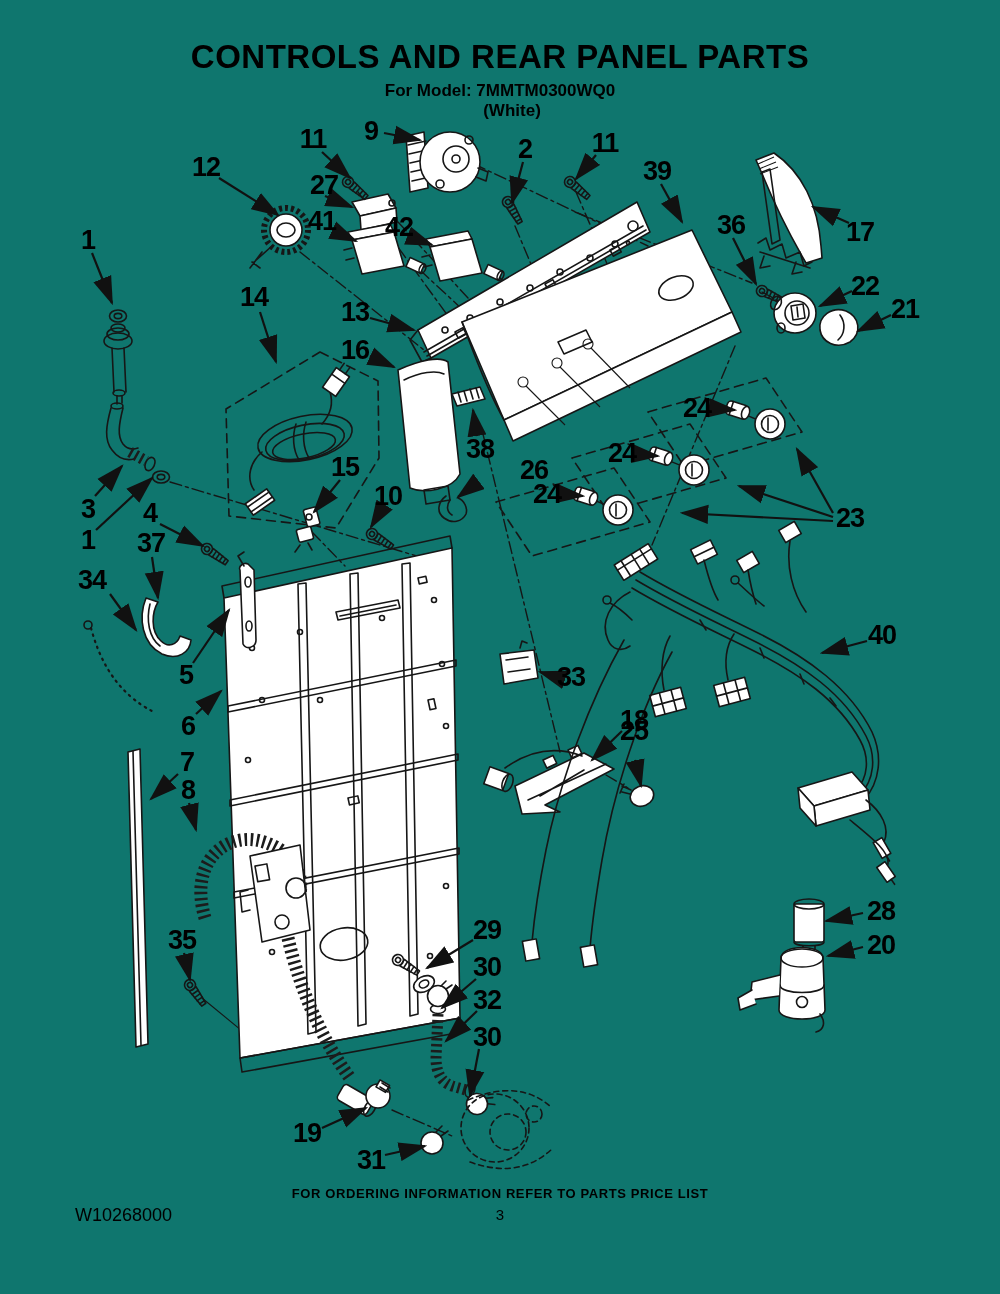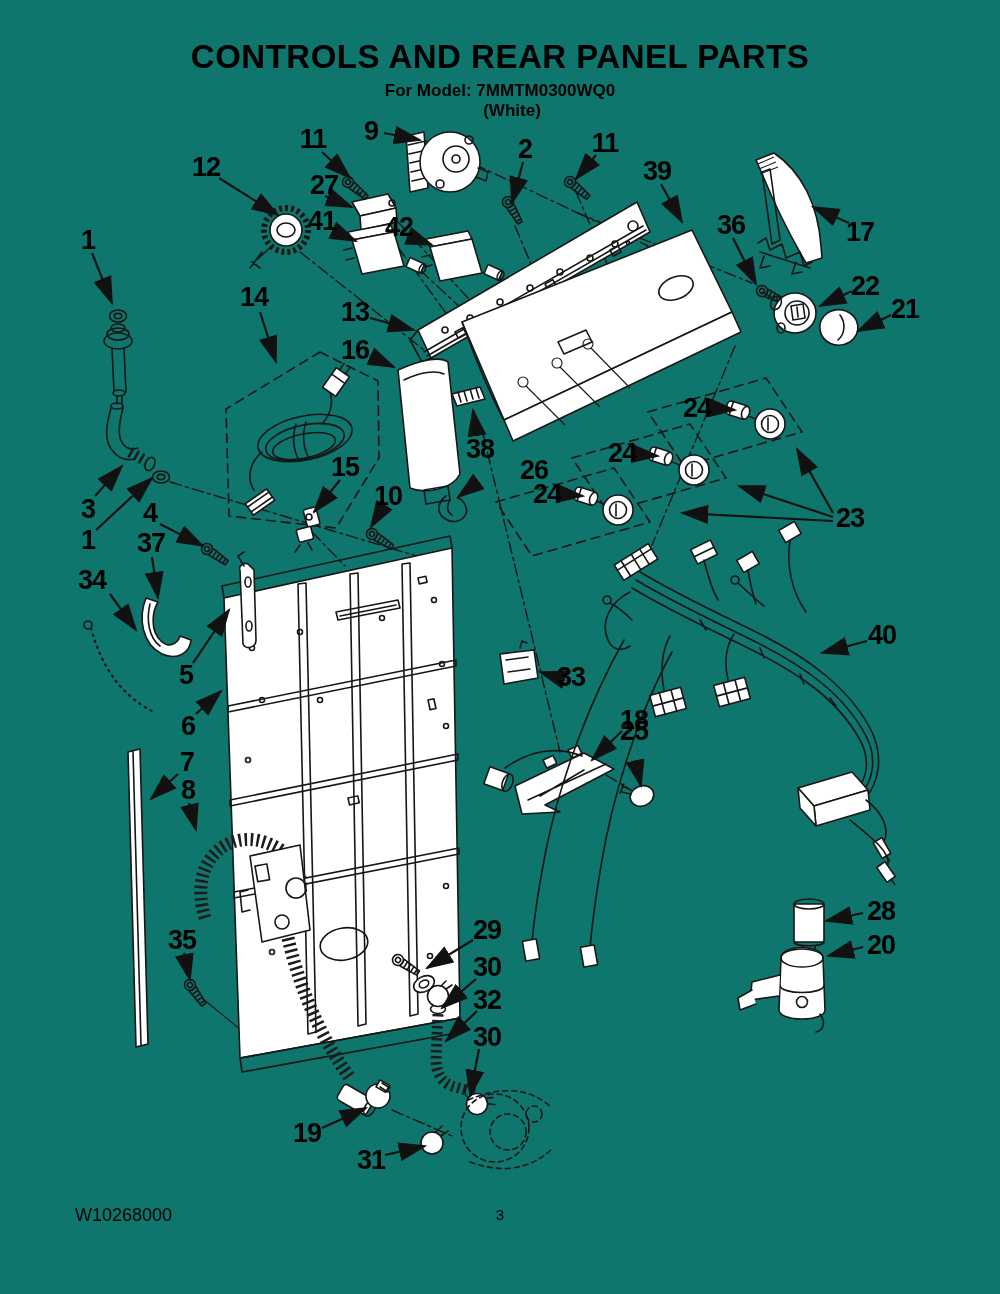--- a/index.html
+++ b/index.html
@@ -599,16 +599,17 @@
         <div class="callout" style="left: 182px; top: 940px;">35</div>
         <div class="callout" style="left: 487px; top: 930px;">29</div>
         <div class="callout" style="left: 487px; top: 967px;">30</div>
         <div class="callout" style="left: 487px; top: 1000px;">32</div>
         <div class="callout" style="left: 487px; top: 1037px;">30</div>
         <div class="callout" style="left: 307px; top: 1133px;">19</div>
         <div class="callout" style="left: 371px; top: 1160px;">31</div>
       </div>
   </div>
 
+  <div class="ftr-note">FOR ORDERING INFORMATION REFER TO PARTS PRICE LIST</div>
   <div class="ftr-doc">W10268000</div>
   <div class="ftr-page">3</div>
 
 </div>
 
 </body></html>

